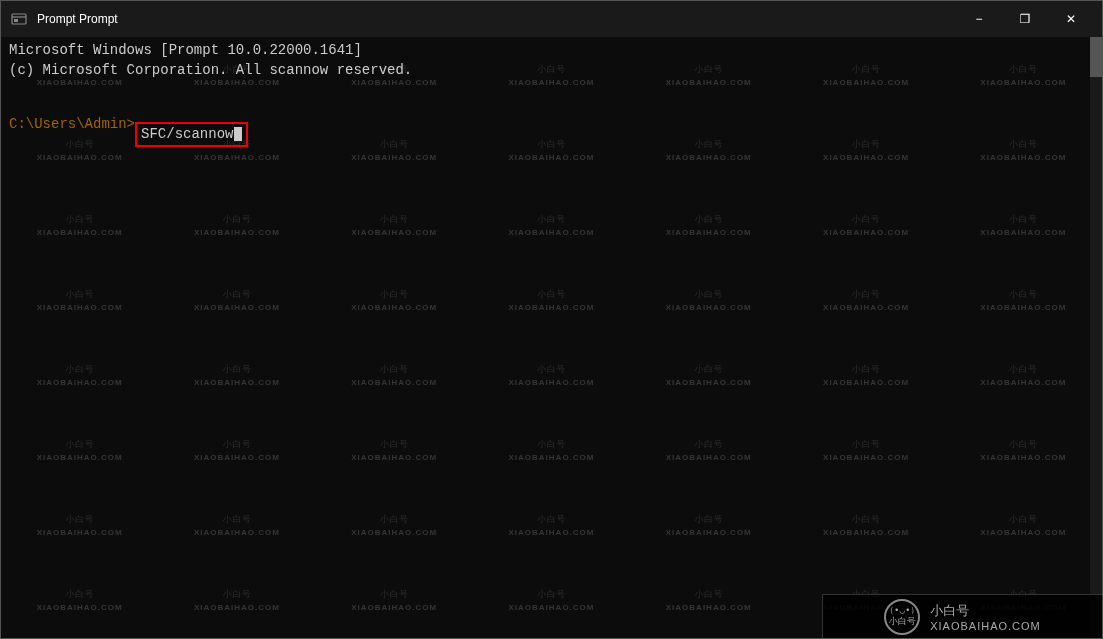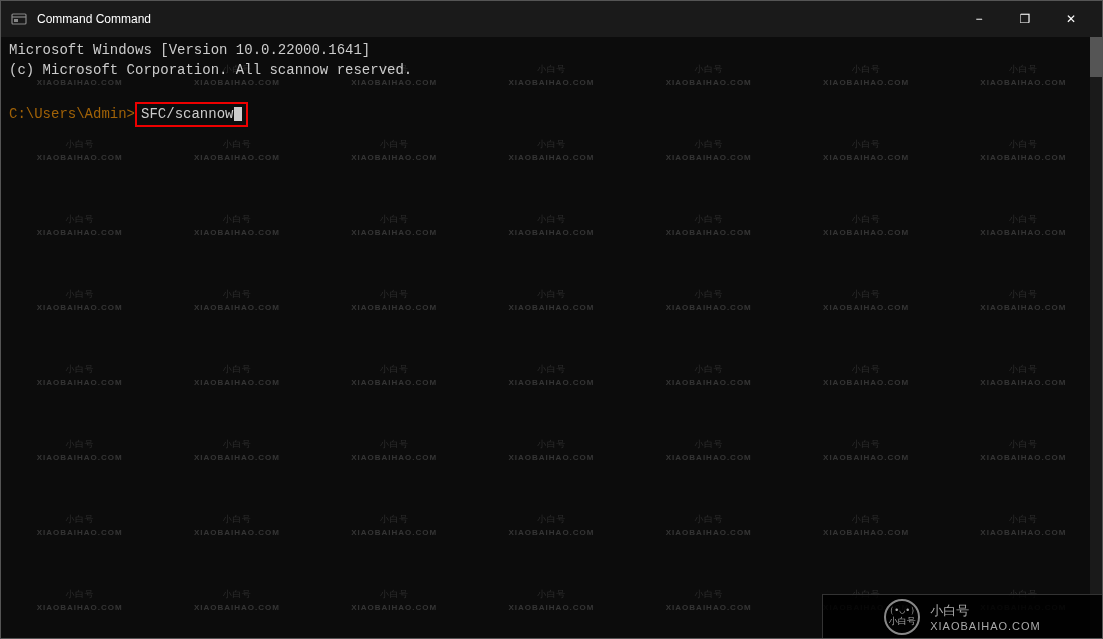--- a/index.html
+++ b/index.html
@@ -139,20 +139,21 @@
       white-space: pre;
     }
 
     .command-box {
       border: 2px solid #e00;
       padding: 1px 4px;
       color: #ccc;
       background: transparent;
       font-family: 'Courier New', Courier, monospace;
       font-size: 14px;
+      margin-top: 20px;
     }
 
     .cursor {
       display: inline-block;
       width: 8px;
       height: 14px;
       background: #ccc;
       vertical-align: middle;
       margin-left: 1px;
     }
@@ -231,21 +232,21 @@
 <div class="window">
 
   <div class="titlebar">
     <div class="titlebar-icon">
       <svg width="16" height="16" viewBox="0 0 16 16">
         <rect x="1" y="3" width="14" height="10" rx="1" fill="none" stroke="#888" stroke-width="1.2"></rect>
         <line x1="1" y1="6" x2="15" y2="6" stroke="#888" stroke-width="1.2"></line>
         <rect x="3" y="8" width="4" height="3" fill="#888"></rect>
       </svg>
     </div>
-    <span class="titlebar-title">Command Command</span>
+    <span class="titlebar-title">Prompt Prompt</span>
     <div class="titlebar-controls">
       <div class="titlebar-btn minimize">−</div>
       <div class="titlebar-btn restore">❐</div>
       <div class="titlebar-btn close">✕</div>
     </div>
   </div>
 
   <div class="terminal-body">
 
     <div class="watermark-layer">
@@ -477,21 +478,21 @@
           <span class="wm-line1">小白号</span>
           <span class="wm-line2">XIAOBAIHAO.COM</span>
         </div>
       <div class="watermark-cell">
           <span class="wm-line1">小白号</span>
           <span class="wm-line2">XIAOBAIHAO.COM</span>
         </div>
     </div>
 
     <div class="terminal-content">
-      <span class="terminal-line">Microsoft Windows [Version 10.0.22000.1641]</span>
+      <span class="terminal-line">Microsoft Windows [Prompt 10.0.22000.1641]</span>
       <span class="terminal-line">(c) Microsoft Corporation. All scannow reserved.</span>
       <span class="terminal-line"> </span>
       <div class="command-line">
         <span class="prompt">C:\Users\Admin&gt;</span>
         <span class="command-box">
           <span>SFC/scannow</span><span class="cursor"></span>
         </span>
       </div>
     </div>
 

